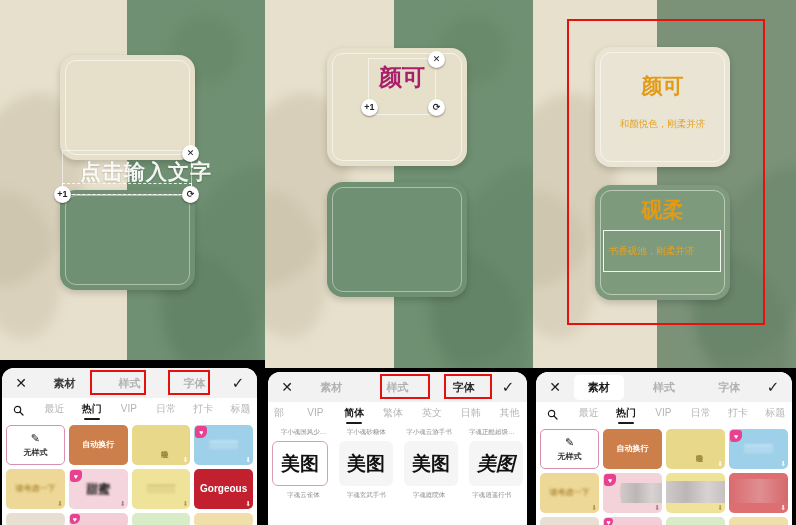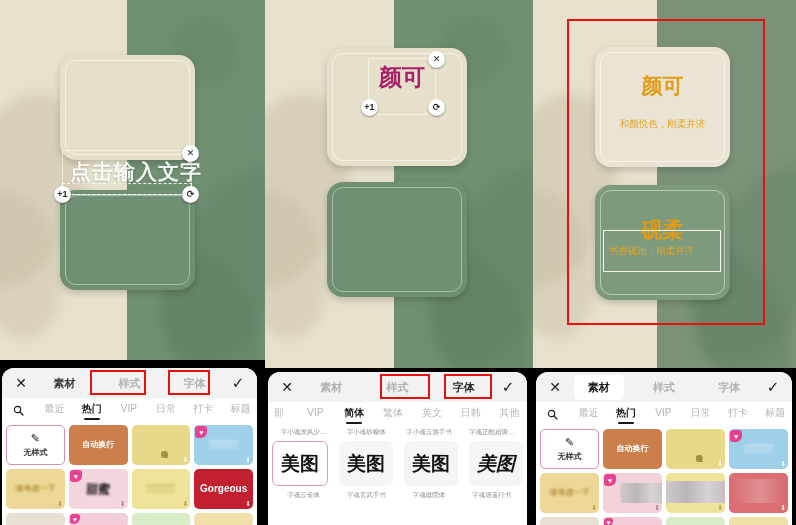--- a/index.html
+++ b/index.html
@@ -147,21 +147,21 @@
       <div class="card cream" style="left:60px;top:55px;width:135px;height:105px;">
         <div class="inner-line"></div>
       </div>
       <div class="card green" style="left:60px;top:190px;width:135px;height:100px;">
         <div class="inner-line"></div>
       </div>
 
       <div class="selbox" style="left:62px;top:183px;width:130px;height:12px;"></div>
       <div class="selbox-solid" style="left:62px;top:150px;width:130px;height:45px;"></div>
 
-      <div class="seltext" style="left:70px;top:158px;">点击输入文字</div>
+      <div class="seltext" style="left:80px;top:158px;">点击输入文字</div>
 
       <div class="handle" style="left:54px;top:186px;">+1</div>
       <div class="handle" style="left:182px;top:145px;">✕</div>
       <div class="handle" style="left:182px;top:186px;">⟳</div>
     </div>
 
     <div class="sheet s1">
       <div class="topbar">
         <div class="ic">✕</div>
         <div class="maintabs">
@@ -328,21 +328,21 @@
 
       <div class="card creampane" style="left:62px;top:47px;width:135px;height:120px;">
         <div class="inner-line"></div>
       </div>
       <div class="card-title" style="left:62px;top:72px;width:135px;font-size:21px;color:#e39b15;font-family:'Liberation Serif',serif;">颜可</div>
       <div class="card-sub" style="left:62px;top:118px;width:135px;font-size:9.5px;color:#e5a31f;font-family:'Liberation Serif',serif;">和颜悦色，刚柔并济</div>
 
       <div class="card greenpane" style="left:62px;top:185px;width:135px;height:115px;">
         <div class="inner-line"></div>
       </div>
-      <div class="card-title" style="left:62px;top:196px;width:135px;font-size:21px;color:#e39b15;font-family:'Liberation Serif',serif;margin-top:20px;">砚柔</div>
+      <div class="card-title" style="left:62px;top:196px;width:135px;font-size:21px;color:#e39b15;font-family:'Liberation Serif',serif;">砚柔</div>
       <div class="selbox-solid" style="left:70px;top:230px;width:118px;height:42px;border-color:#f2f6ee;"></div>
       <div class="card-sub" style="left:62px;top:245px;width:113px;font-size:9.5px;color:#e8a321;font-family:'Liberation Serif',serif;">书香砚池，刚柔并济</div>
 
       <div class="redbox" style="left:34px;top:19px;width:198px;height:306px;"></div>
     </div>
 
     <div class="sheet s3">
       <div class="topbar">
         <div class="ic">✕</div>
         <div class="maintabs">

